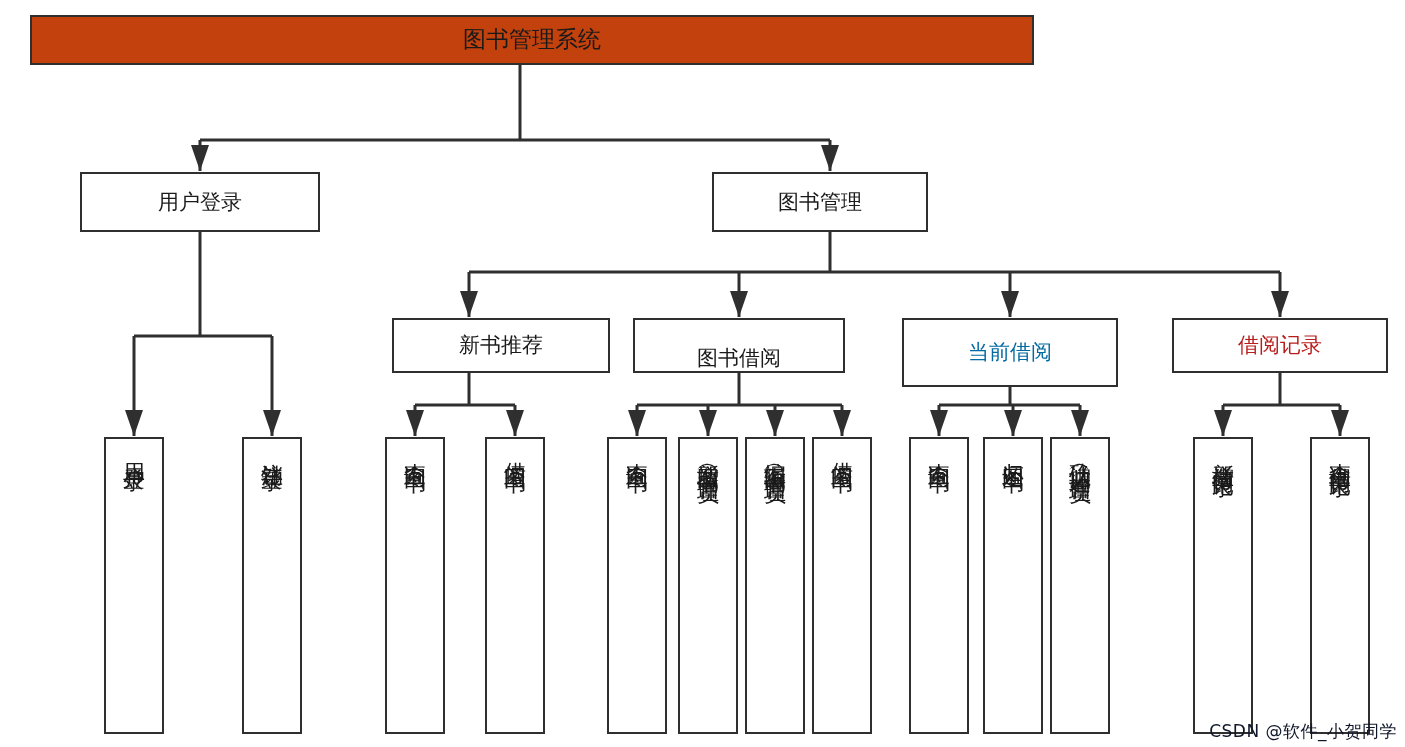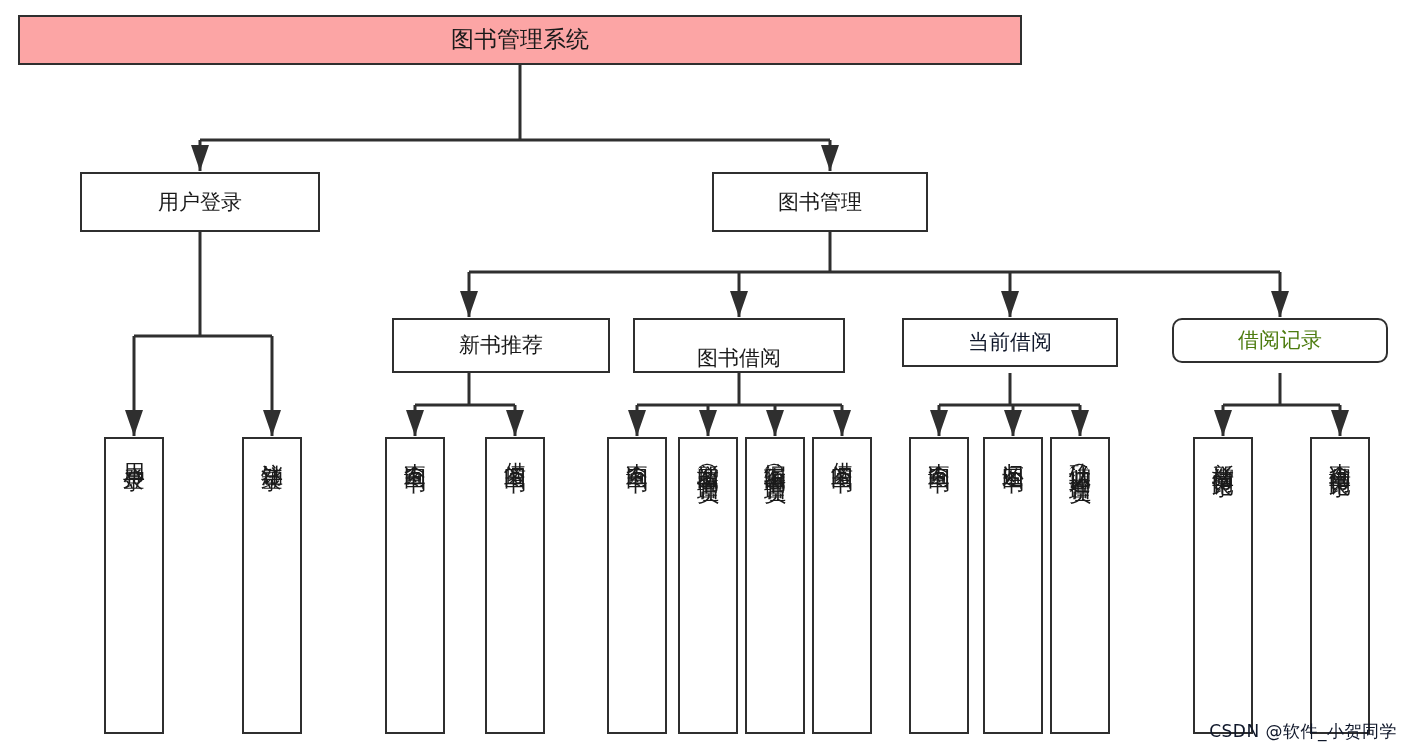--- a/index.html
+++ b/index.html
@@ -121,39 +121,39 @@
       <line x1="1080" y1="405" x2="1080" y2="436" stroke="#2f2f2f" stroke-width="3"></line>
       <polygon points="1071,410 1089,410 1080,436" fill="#2f2f2f"></polygon>
       <line x1="1280" y1="373" x2="1280" y2="405" stroke="#2f2f2f" stroke-width="3"></line>
       <line x1="1223" y1="405" x2="1340" y2="405" stroke="#2f2f2f" stroke-width="3"></line>
       <line x1="1223" y1="405" x2="1223" y2="436" stroke="#2f2f2f" stroke-width="3"></line>
       <polygon points="1214,410 1232,410 1223,436" fill="#2f2f2f"></polygon>
       <line x1="1340" y1="405" x2="1340" y2="436" stroke="#2f2f2f" stroke-width="3"></line>
       <polygon points="1331,410 1349,410 1340,436" fill="#2f2f2f"></polygon>
     </svg>
   <div id="nodes">
-      <div class="node horiz root" style="left: 18px; top: 15px; width: 1004px; height: 50px; border-color: rgb(47, 47, 47); background: #fca5a5; color: rgb(26, 26, 26);">
+      <div class="node horiz root" style="left: 30px; top: 15px; width: 1004px; height: 50px; border-color: rgb(47, 47, 47); background: #c2410c; color: rgb(26, 26, 26);">
         <span class="node-label">图书管理系统</span>
       </div>
       <div class="node horiz" style="left: 80px; top: 172px; width: 240px; height: 60px; border-color: rgb(47, 47, 47); background: rgb(255, 255, 255); color: rgb(26, 26, 26);">
         <span class="node-label">用户登录</span>
       </div>
       <div class="node horiz" style="left: 712px; top: 172px; width: 216px; height: 60px; border-color: rgb(47, 47, 47); background: rgb(255, 255, 255); color: rgb(26, 26, 26);">
         <span class="node-label">图书管理</span>
       </div>
       <div class="node horiz" style="left: 360px; top: 318px; width: 218px; height: 55px; border-color: rgb(47, 47, 47); background: rgb(255, 255, 255); color: rgb(26, 26, 26); margin-left: 32px;">
         <span class="node-label">新书推荐</span>
       </div>
       <div class="node horiz" style="left: 633px; top: 318px; width: 212px; height: 55px; border-color: rgb(47, 47, 47); background: rgb(255, 255, 255); color: rgb(26, 26, 26); align-items: flex-end;">
         <span class="node-label">图书借阅</span>
       </div>
-      <div class="node horiz" style="left: 902px; top: 318px; width: 216px; height: 49px; border-color: rgb(47, 47, 47); background: rgb(255, 255, 255); color: #0f172a;">
+      <div class="node horiz" style="left: 902px; top: 318px; width: 216px; height: 69px; border-color: rgb(47, 47, 47); background: rgb(255, 255, 255); color: #0369a1;">
         <span class="node-label">当前借阅</span>
       </div>
-      <div class="node horiz" style="left: 1172px; top: 318px; width: 216px; height: 45px; border-color: rgb(47, 47, 47); background: rgb(255, 255, 255); color: #4d7c0f; border-radius: 10px;">
+      <div class="node horiz" style="left: 1172px; top: 318px; width: 216px; height: 55px; border-color: rgb(47, 47, 47); background: rgb(255, 255, 255); color: #b91c1c;">
         <span class="node-label">借阅记录</span>
       </div>
       <div class="node vert" style="left: 104px; top: 437px; width: 60px; height: 297px; border-color: rgb(47, 47, 47); background: rgb(255, 255, 255); color: rgb(26, 26, 26);">
         <span class="node-label">用户登录</span>
       </div>
       <div class="node vert" style="left: 242px; top: 437px; width: 60px; height: 297px; border-color: rgb(47, 47, 47); background: rgb(255, 255, 255); color: rgb(26, 26, 26);">
         <span class="node-label">注销登录</span>
       </div>
       <div class="node vert" style="left: 385px; top: 437px; width: 60px; height: 297px; border-color: rgb(47, 47, 47); background: rgb(255, 255, 255); color: rgb(26, 26, 26);">
         <span class="node-label">查询图书</span>

